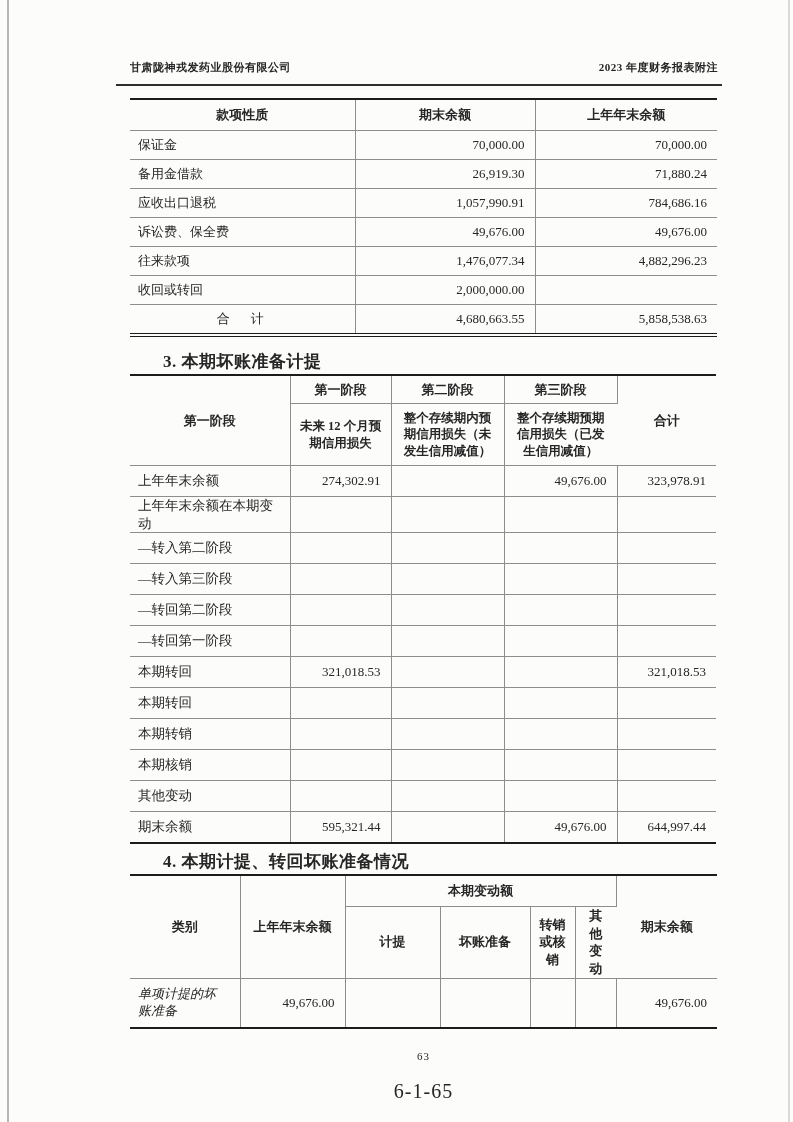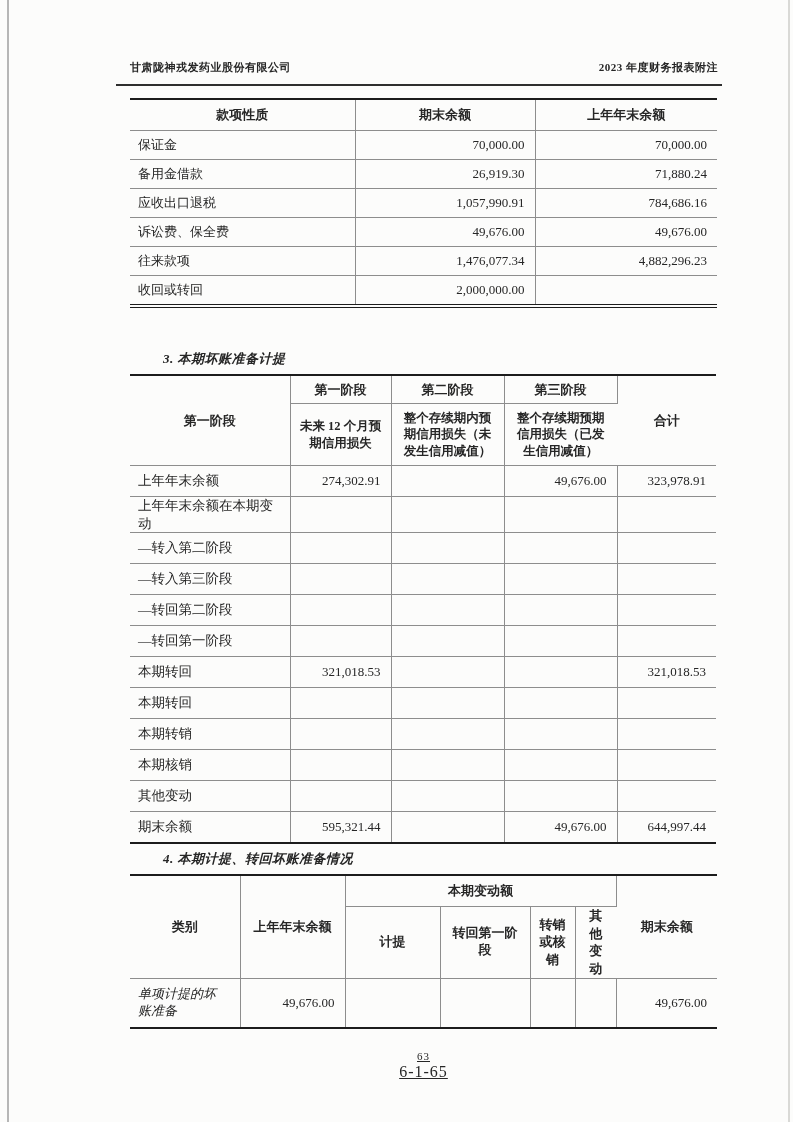--- a/index.html
+++ b/index.html
@@ -20,21 +20,21 @@
   .c{text-align:center;}
   .lbl{text-align:left;padding-left:8px;line-height:1.3;}
   .num{text-align:right;padding-right:10px;font-variant-numeric:tabular-nums;}
 
   .t1{position:absolute;left:130px;top:98px;width:587px;
       border-top:2.5px solid #1c1c1c;border-bottom:4px double #1c1c1c;}
   .t1 tr.hdr td{height:30px;font-weight:600;}
   .t1 tbody td{height:28px;}
   .t1 .total{text-align:center;letter-spacing:4px;}
 
-  .section-title{position:absolute;left:163px;font-size:13px;font-weight:600;letter-spacing:.5px;font-style:italic;}
+  .section-title{position:absolute;left:163px;font-size:17px;font-weight:600;letter-spacing:.5px;}
   .sec3{top:350px;}
   .sec4{top:850px;text-align:right;}
 
   .t2{position:absolute;left:130px;top:374px;width:586px;
       border-top:2.5px solid #1c1c1c;border-bottom:2.5px solid #1c1c1c;}
   .t2 tr.h1 td{height:27px;font-weight:600;}
   .t2 tr.h2 td{height:57px;font-size:12.5px;line-height:1.32;padding:2px 4px;font-weight:600;}
   .t2 .desc span{display:inline-block;max-width:95px;}
   .t2 tbody td{height:30px;}
   .t2 .lbl{font-size:13.5px;}
@@ -42,23 +42,23 @@
   .t3{position:absolute;left:130px;top:874px;width:587px;
       border-top:2.5px solid #1c1c1c;border-bottom:2.5px solid #1c1c1c;}
   .t3 tr.h1 td{height:30px;font-weight:600;}
   .t3 tr.h2 td{height:64px;font-weight:600;line-height:1.3;}
   .t3 .vblock{display:inline-block;line-height:1.35;text-align:center;}
   .t3 .w30{width:30px;}
   .t3 .w15{width:15px;}
   .t3 tr.data td{height:48px;}
   .t3 .lbl span{display:inline-block;width:86px;text-align:left;font-style:italic;}
 
-  .footer{position:absolute;left:130px;top:1050px;width:587px;text-align:center;text-decoration:underline;}
+  .footer{position:absolute;left:130px;top:1050px;width:587px;text-align:center;}
   .fp-small{font-size:11px;letter-spacing:1px;}
-  .fp-large{font-size:16px;margin-top:1px;letter-spacing:1px;}
+  .fp-large{font-size:20px;margin-top:18px;letter-spacing:1px;}
 </style>
 </head>
 <body>
 
 <div class="page">
   <div class="edge-l"></div>
   <div class="edge-r"></div>
 
   <div class="doc-header">
     <span>甘肃陇神戎发药业股份有限公司</span>
@@ -100,20 +100,25 @@
       </tr>
       <tr>
         <td class="lbl">往来款项</td>
         <td class="num">1,476,077.34</td>
         <td class="num">4,882,296.23</td>
       </tr>
       <tr>
         <td class="lbl">收回或转回</td>
         <td class="num">2,000,000.00</td>
         <td class="num"></td>
+      </tr>
+      <tr class="last">
+        <td class="total">合　计</td>
+        <td class="num">4,680,663.55</td>
+        <td class="num">5,858,538.63</td>
       </tr>
     </tbody>
   </table>
 
   <div class="section-title sec3">3. 本期坏账准备计提</div>
 
   <table class="t2">
     <colgroup>
         <col style="width:160px">
         <col style="width:101px">
@@ -235,21 +240,21 @@
       </colgroup>
     <tbody>
       <tr class="h1">
         <td class="c" rowspan="2">类别</td>
         <td class="c" rowspan="2">上年年末余额</td>
         <td class="c" colspan="4">本期变动额</td>
         <td class="c" rowspan="2">期末余额</td>
       </tr>
       <tr class="h2">
         <td class="c">计提</td>
-        <td class="c">转回第一阶段</td>
+        <td class="c">坏账准备</td>
         <td class="c"><span class="vblock w30">转销或核销</span></td>
         <td class="c"><span class="vblock w15">其他变动</span></td>
       </tr>
       <tr class="data last">
         <td class="lbl"><span>单项计提的坏账准备</span></td>
         <td class="num">49,676.00</td>
         <td class="num"></td>
         <td class="num"></td>
         <td class="num"></td>
         <td class="num"></td>

